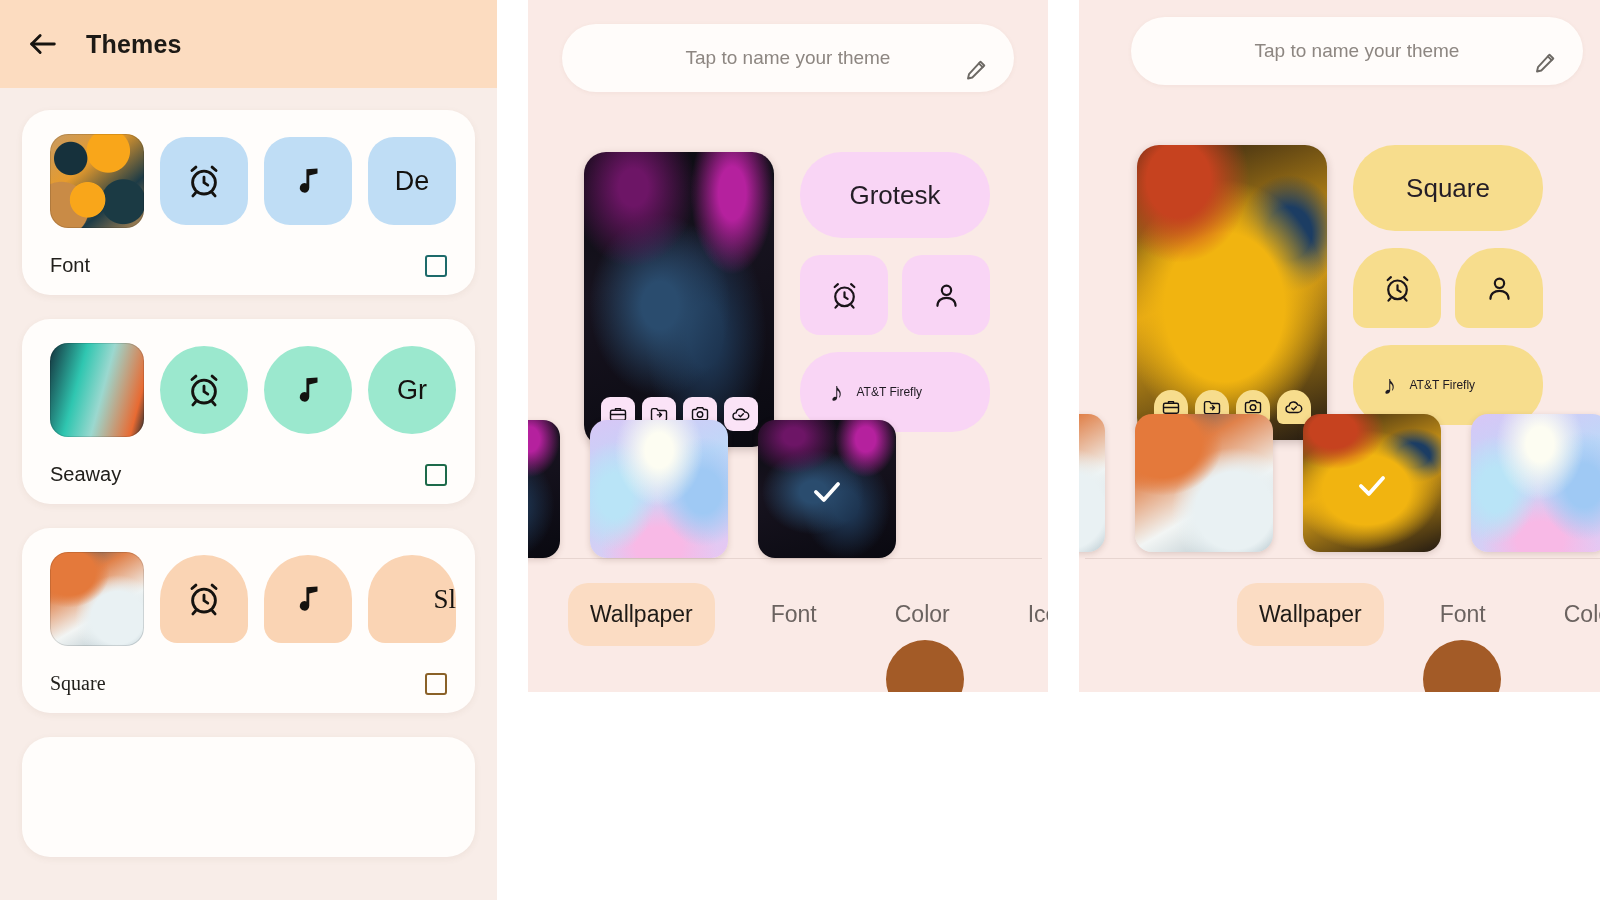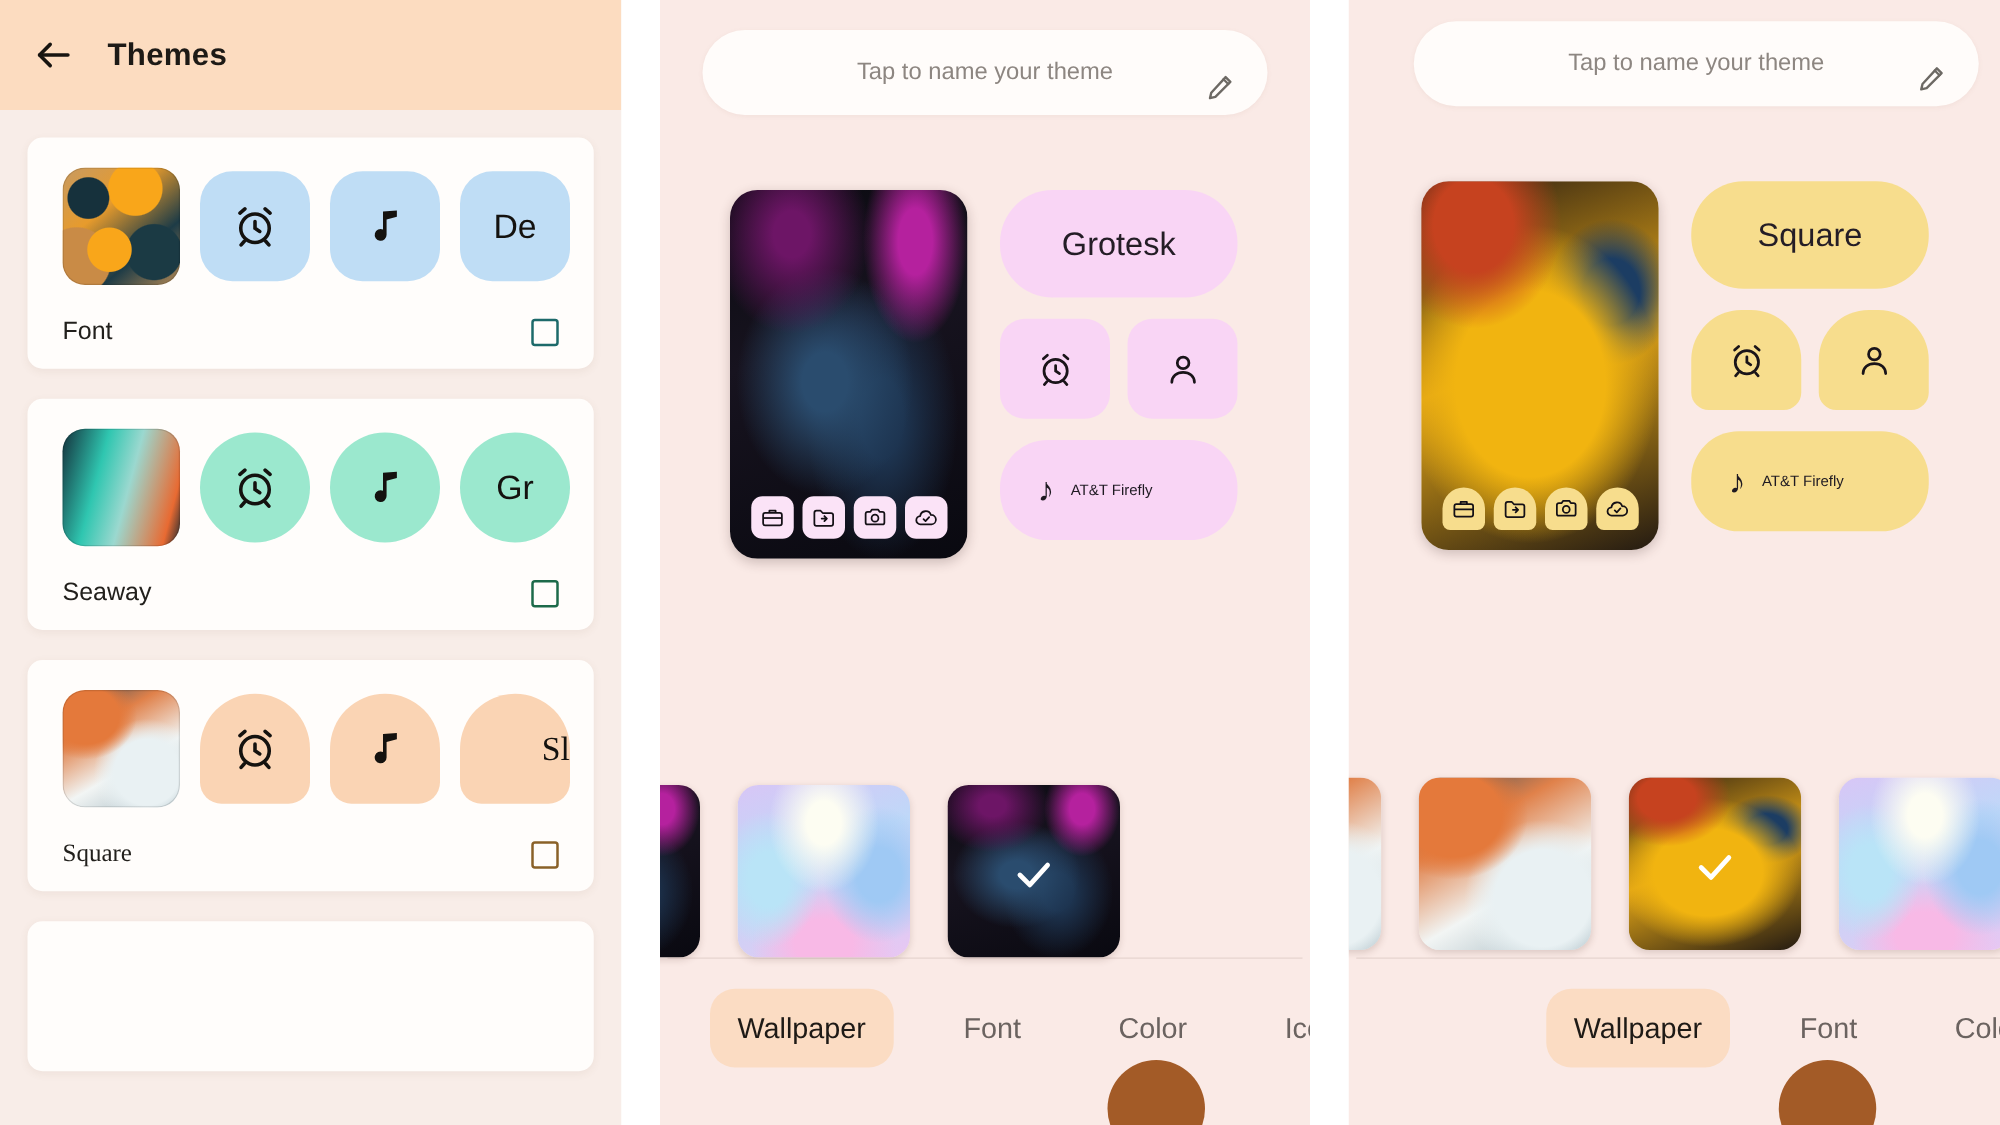--- a/index.html
+++ b/index.html
@@ -23,21 +23,21 @@
     height: 88px; background: #FCDCC0;
     display: flex; align-items: center; gap: 26px;
     padding: 0 26px;
   }
   .back-icon { width: 34px; height: 34px; display:block; color:#171410; }
   .themes-title { font-size: 25px; color: #1d1a16; letter-spacing: .2px; }
 
   .themes-list { padding: 22px 22px 0 22px; display:flex; flex-direction:column; gap: 24px; }
   .theme-card {
     background: #FFFDFB;
-    border-radius: 12px;
+    border-radius: 28px;
     padding: 24px 28px 18px 28px;
     box-shadow: 0 2px 7px rgba(120,80,60,.07);
   }
   .theme-row { display: flex; align-items: center; gap: 16px; }
   .wall-thumb {
     width: 94px; height: 94px; border-radius: 18px; flex: 0 0 94px;
     box-shadow: inset 0 0 0 1px rgba(0,0,0,.12);
   }
   .wall-moto {
     background:
@@ -70,21 +70,21 @@
   .theme-meta { display:flex; align-items:center; justify-content:space-between; margin-top: 26px; }
   .theme-name { font-size: 20px; color: #22201c; }
   .cbox { width: 22px; height: 22px; border-radius: 3px; border: 2.4px solid #1d6a6a; }
   .serif { font-family: "Liberation Serif", serif; justify-content: flex-end; }
 
   
   .panel-gap { flex: 0 0 31px; background:#ffffff; height:900px; }
 
   
   .panel-preview {
-    position: relative; height: 900px; overflow: hidden;
+    position: relative; height: 692px; overflow: hidden;
     background: #FAEAE6;
     display:flex; flex-direction:column;
   }
   .p-mid { flex: 0 0 520px; }
   .p-right { flex: 0 0 552px; }
 
   .name-bar {
     margin: 22px auto 0 auto;
     height: 68px; border-radius: 34px;
     background: #FFFCFA;

